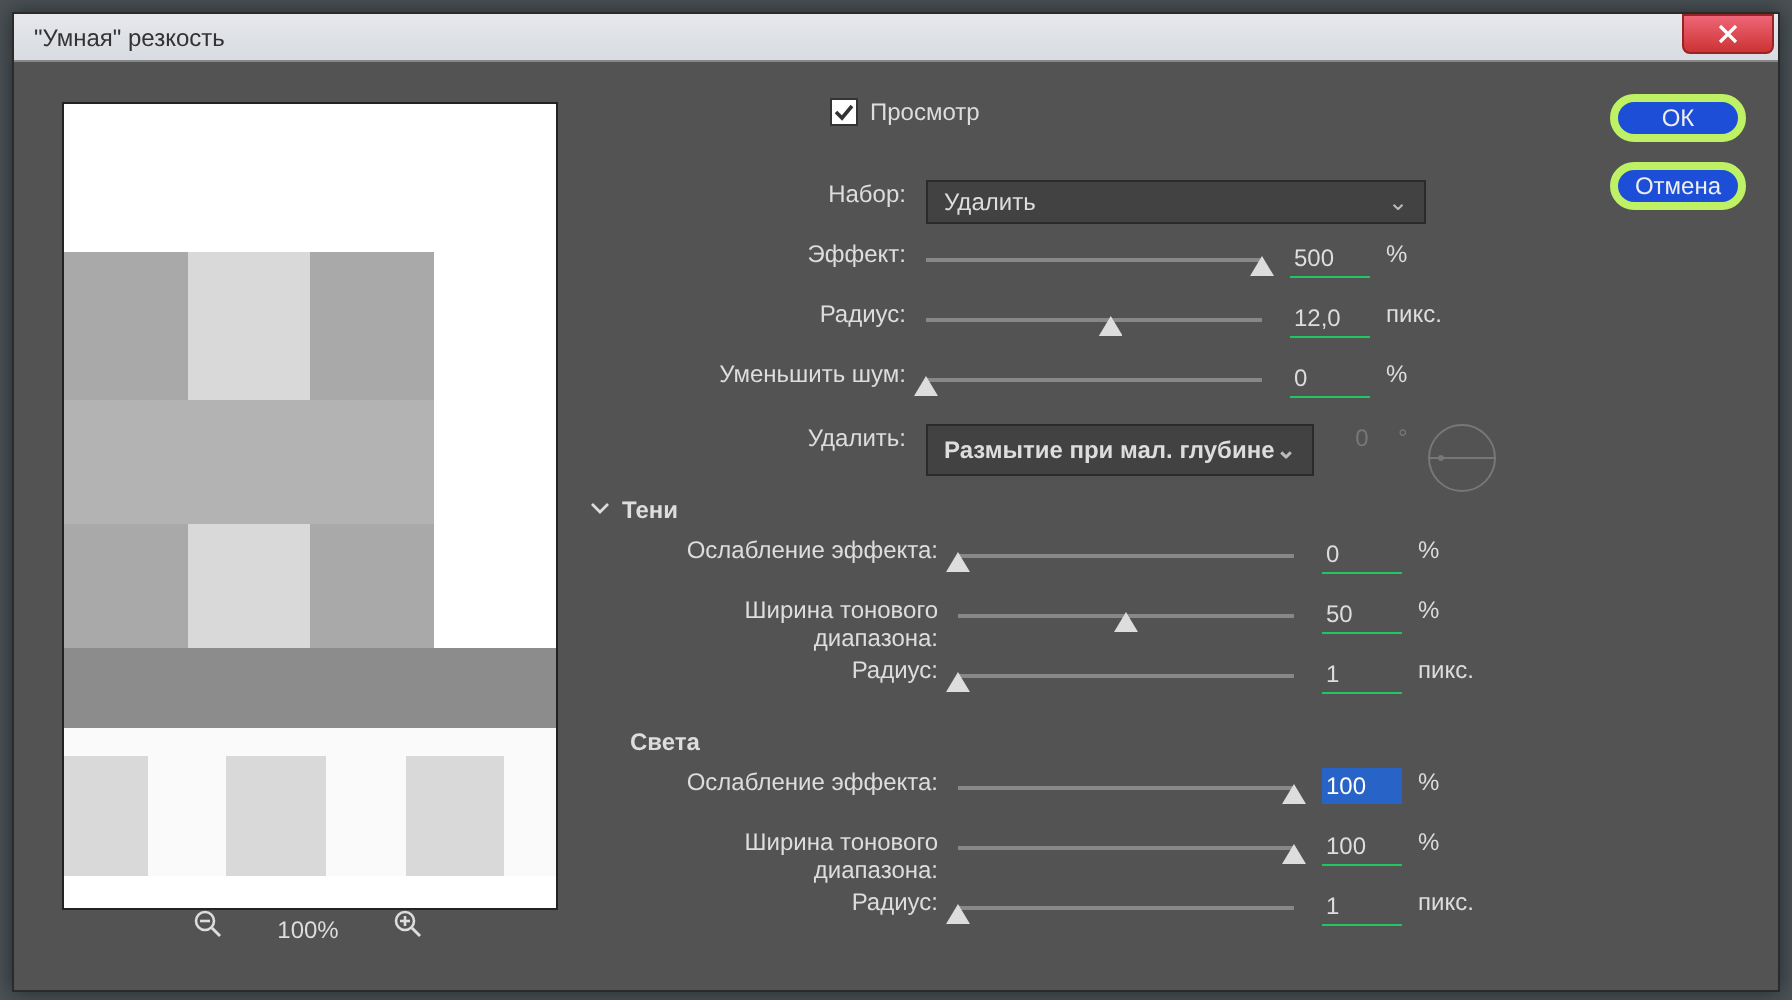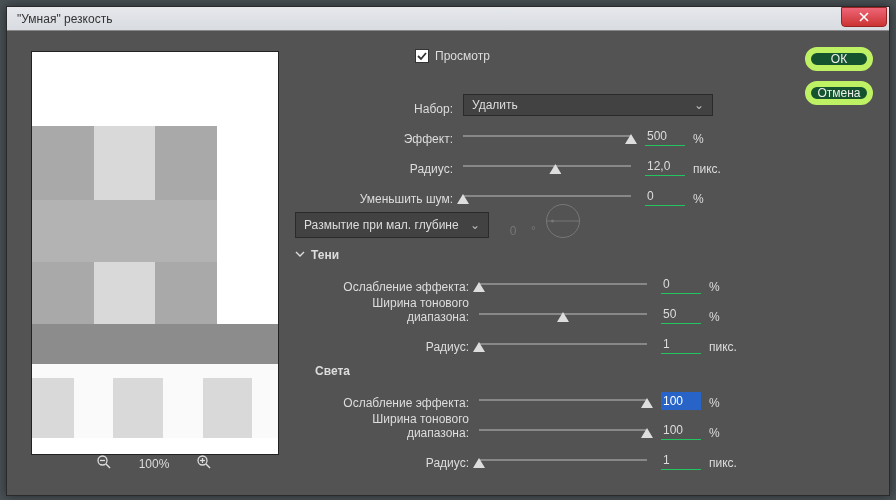--- a/index.html
+++ b/index.html
@@ -16,33 +16,33 @@
 .sq { width: 62px; height: 62px; }
 .preview-tools { display: flex; align-items: center; justify-content: center; gap: 28px; margin-top: 0; }
 .zoom-btn { color: #ddd; cursor: pointer; }
 .zoom-label { color: #ddd; font-size: 12px; }
 .controls { flex: 1; padding: 16px 16px 0 18px; color: #ddd; font-size: 12px; position: relative; }
 .toprow { display: flex; align-items: center; margin-bottom: 18px; }
 .checkbox { width: 14px; height: 14px; background: #fff; border: 1px solid #333; display: flex; align-items: center; justify-content: center; margin-right: 6px; }
 .checkbox svg { width: 10px; height: 10px; }
 .gear { margin-left: auto; margin-right: 18px; color: #bbb; cursor: pointer; }
 .btn-col { position: absolute; top: 16px; right: 16px; display: flex; flex-direction: column; gap: 10px; }
-.btn { width: 68px; height: 24px; border: 6px solid #bef264; border-radius: 12px; background: #14532d; color: #eee; font-size: 12px; display: flex; align-items: center; justify-content: center; cursor: pointer; }
-.row { display: flex; align-items: flex-end; height: 26px; margin-bottom: 4px; }
+.btn { width: 68px; height: 24px; border: 4px solid #bef264; border-radius: 12px; background: #1d4ed8; color: #eee; font-size: 12px; display: flex; align-items: center; justify-content: center; cursor: pointer; }
+.row { display: flex; align-items: flex-start; height: 26px; margin-bottom: 4px; }
 .label { width: 168px; text-align: right; padding-right: 10px; color: #ddd; }
 .dropdown { flex: 0 0 250px; height: 22px; background: #424242; border: 1px solid #2a2a2a; display: flex; align-items: center; padding: 0 8px; cursor: pointer; }
 .dropdown-text { flex: 1; }
 .chev { color: #bbb; }
 .slider-wrap { flex: 0 0 168px; position: relative; height: 20px; display: flex; align-items: center; }
 .track { height: 2px; background: #888; width: 100%; position: relative; }
 .thumb { position: absolute; top: 50%; width: 12px; height: 10px; background: #ddd; transform: translate(-50%,-2px); clip-path: polygon(50% 0, 100% 100%, 0 100%); cursor: pointer; }
 .valbox { width: 40px; text-align: left; border-bottom: 1px solid #22c55e; margin-left: 14px; padding: 2px 2px; }
 .valbox.sel { background: #2864c8; color: #fff; border-bottom: none; }
 .unit { width: 44px; padding-left: 8px; color: #ddd; }
-.dropdown2 { flex: 0 0 194px; height: 22px; background: #424242; border: 1px solid #2a2a2a; display: flex; align-items: center; padding: 12px 8px; cursor: pointer; }
+.dropdown2 { flex: 0 0 194px; height: 22px; background: #424242; border: 1px solid #2a2a2a; display: flex; align-items: center; padding: 12px 8px; cursor: pointer; font-weight: bold; }
 .deg-val { width: 28px; text-align: center; color: #777; margin-left: 10px; }
 .deg-unit { color: #777; margin-left: 4px; }
 .angle-circle { width: 34px; height: 34px; border: 1px solid #777; border-radius: 50%; margin-left: 10px; position: relative; }
 .angle-line { position: absolute; top: 50%; left: 50%; width: 34px; height: 1px; background: #777; transform: translate(-50%,-50%); }
 .angle-dot { position: absolute; top: 50%; left: 4px; width: 3px; height: 3px; background: #777; border-radius: 50%; transform: translateY(-50%); }
 .section-head { display: flex; align-items: center; margin: 10px 0 6px 0; cursor: pointer; }
 .disclose { margin-right: 6px; }
 .section-title { font-weight: bold; }
 .sub { margin-left: 16px; }
 .sp-top { height: 8px; }
@@ -177,20 +177,21 @@
         <div class="label">Уменьшить шум:</div>
         <div class="slider-wrap">
             <div class="track"></div>
             <div class="thumb" style="left:0%"></div>
           </div>
         <div class="valbox">0</div>
         <div class="unit">%</div>
       </div>
 
       <div class="row" style="margin-top:6px">
+        <div class="label">Удалить:</div>
         <div class="dropdown2">
           <span class="dropdown-text">Размытие при мал. глубине</span>
           <span class="chev">⌄</span>
         </div>
         <div class="deg-val">0</div>
         <span class="deg-unit">°</span>
         <div class="angle-circle">
           <div class="angle-line"></div>
             <div class="angle-dot"></div>
         </div>

